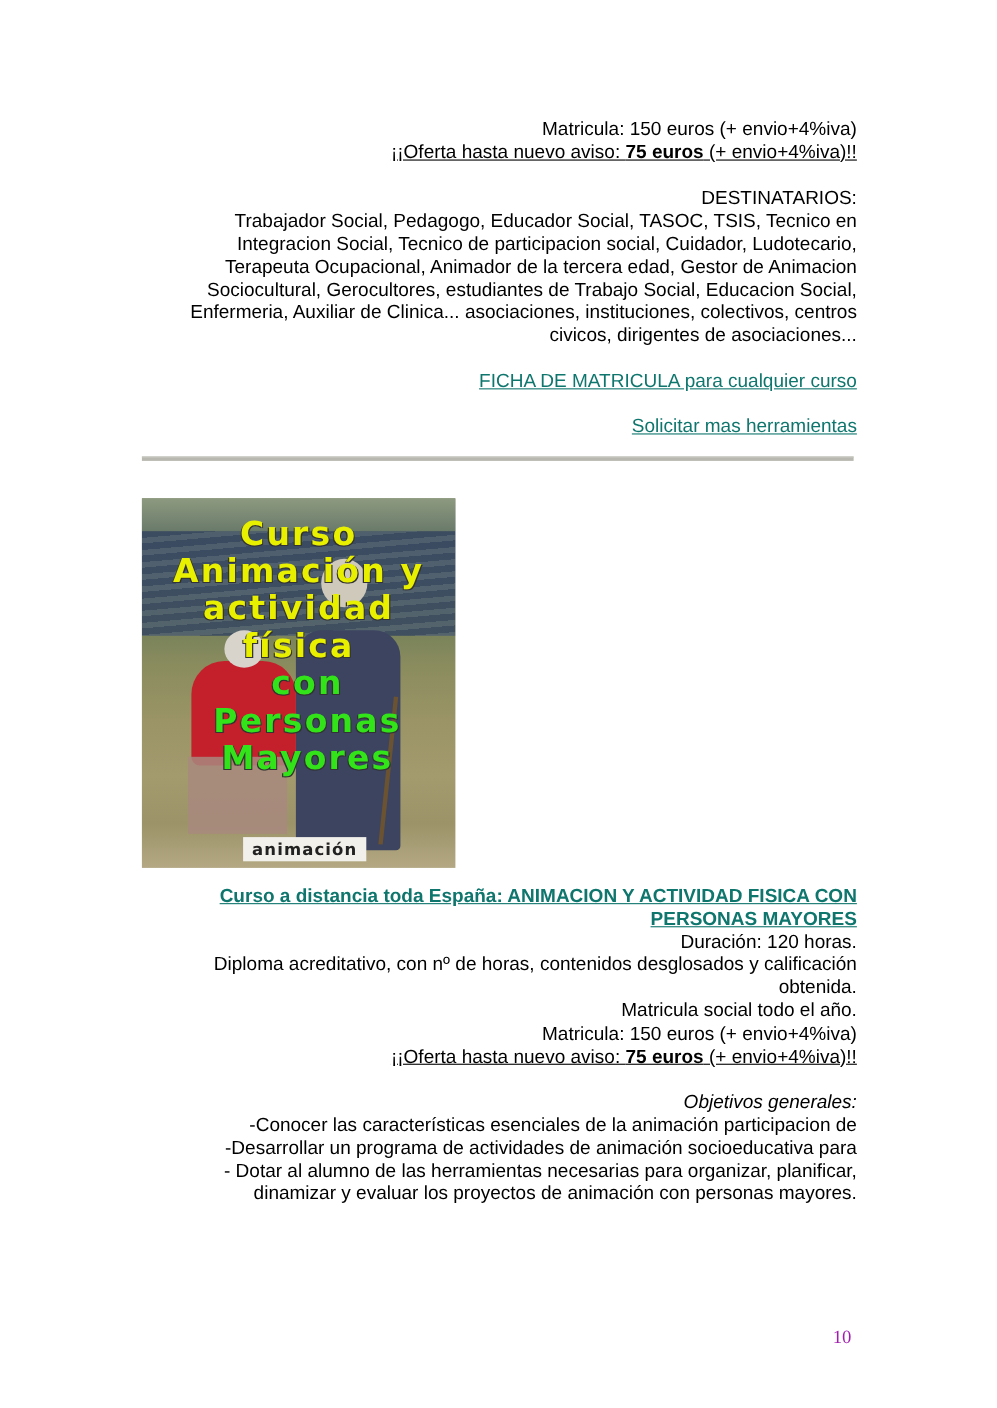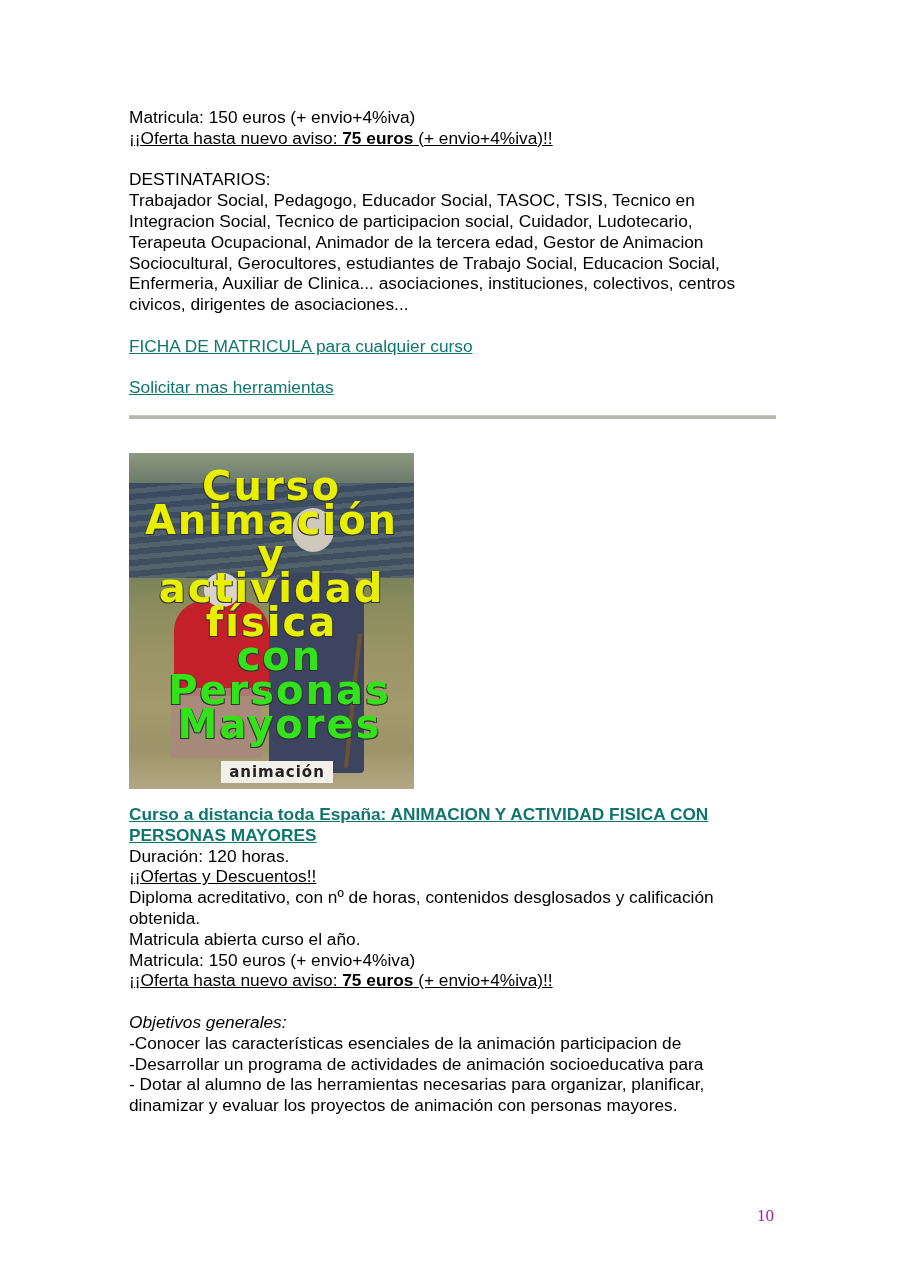--- a/index.html
+++ b/index.html
@@ -16,21 +16,21 @@
       font-size: 17.3px;
       line-height: 20.8px;
       color: #000000;
     }
     .page {
       position: absolute;
       left: 129px;
       top: 107px;
       width: 650px;
     }
-    .line { display: block; white-space: nowrap; }
+    .line { display: block; white-space: nowrap; text-align: right; }
     .u { text-decoration: underline; }
     .b { font-weight: bold; }
     .i { font-style: italic; }
     .blank { height: 20.8px; }
     a.link {
       color: #0f766e;
       text-decoration: underline;
     }
     .hr {
       margin-top: 17px;
@@ -79,21 +79,21 @@
     }
     .cover .cane {
       position: absolute; left: 222px; top: 180px; width: 4px; height: 135px;
       background: #6b5230; transform: rotate(6deg);
     }
     .cover .title {
       position: absolute; left: 0; top: 16px; width: 100%;
       text-align: center;
       font-family: "DejaVu Sans", sans-serif;
       font-weight: bold;
-      font-size: 40px;
+      font-size: 30px;
       line-height: 34px;
       letter-spacing: 2px;
       text-shadow: 1px 1px 0 #333, -1px 1px 0 #333;
     }
     .cover .title .yl { color: #e8f000; display: block; }
     .cover .title .gr { color: #33e31a; display: block; margin-left: 16px; }
     .cover .brand {
       position: absolute; left: 92px; top: 308px; width: 112px; height: 22px;
       background: #f2f0ea;
       color: #222;
@@ -157,24 +157,23 @@
   </div>
   <div class="brand">animación</div>
 </div>
 
 <div class="section2">
   <a class="link b" href="#" style="display:block;">
     <span class="line">Curso a distancia toda España: ANIMACION Y ACTIVIDAD FISICA CON</span>
     <span class="line">PERSONAS MAYORES</span>
   </a>
   <span class="line">Duración: 120 horas.</span>
-  <span class="line u">¡¡Ofertas y Descuentos!!</span>
   <span class="line">Diploma acreditativo, con nº de horas, contenidos desglosados y calificación</span>
   <span class="line">obtenida.</span>
-  <span class="line">Matricula abierta curso el año.</span>
+  <span class="line">Matricula social todo el año.</span>
   <span class="line">Matricula: 150 euros (+ envio+4%iva)</span>
   <span class="line u"><span>¡¡Oferta hasta nuevo aviso: </span><span class="b">75 euros</span><span> (+ envio+4%iva)!!</span></span>
   <div class="blank"></div>
   <span class="line i">Objetivos generales:</span>
   <span class="line">-Conocer las características esenciales de la animación participacion de</span>
   <span class="line">-Desarrollar un programa de actividades de animación socioeducativa para</span>
   <span class="line">- Dotar al alumno de las herramientas necesarias para organizar, planificar,</span>
   <span class="line">dinamizar y evaluar los proyectos de animación con personas mayores.</span>
 </div>
 

